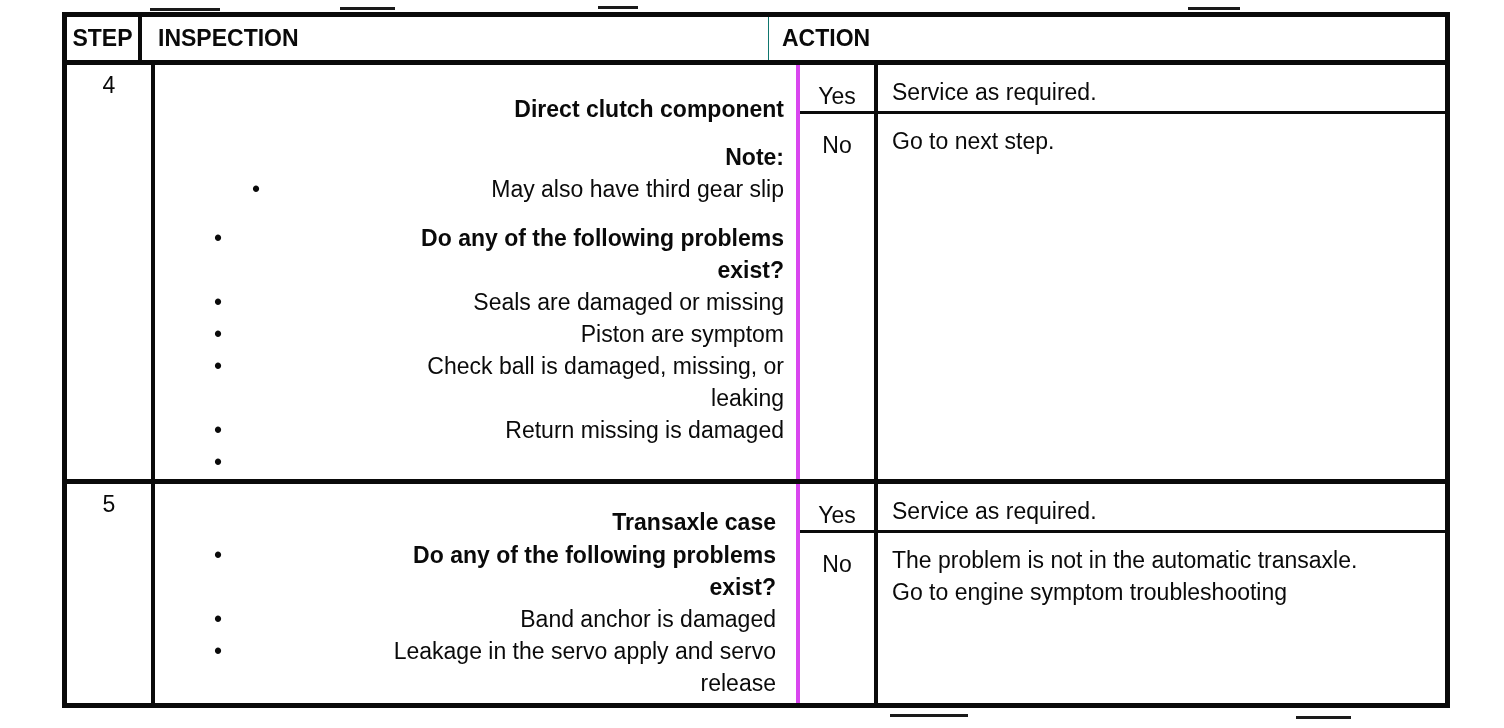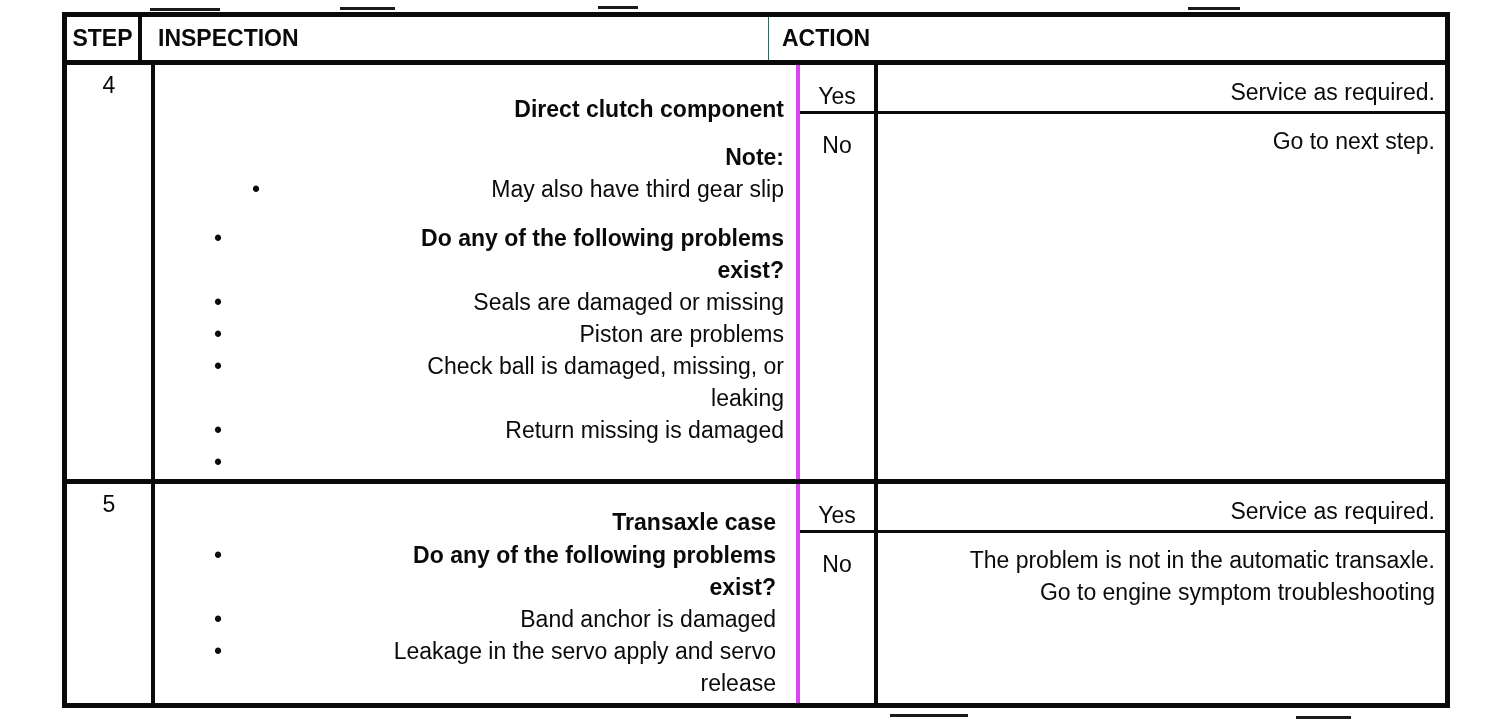--- a/index.html
+++ b/index.html
@@ -61,21 +61,21 @@
   .outcome-panel { flex:1; display:flex; flex-direction:column; }
   .outcome-row { display:flex; }
   .outcome-yes { height:49px; border-bottom:3px solid #0a0a0a; }
   .outcome-no { flex:1; }
   .yn-cell {
     width:78px; flex:0 0 78px; border-right:4px solid #0a0a0a;
     text-align:center; padding-top:18px; font-size:23px;
   }
   .action-cell {
     flex:1; padding:11px 10px 0 14px;
-    font-size:23px; line-height:32px; white-space:pre-line;text-align:right;
+    font-size:23px; line-height:32px; white-space:pre-line;
   }
 
   
   .speck { position:absolute; background:#1a1a1a; }
   .sp1 { left:150px;  top:8px;  width:70px; height:3px; }
   .sp2 { left:340px;  top:7px;  width:55px; height:3px; }
   .sp3 { left:598px;  top:6px;  width:40px; height:3px; }
   .sp4 { left:1188px; top:7px;  width:52px; height:3px; }
   .sp5 { left:890px;  top:714px; width:78px; height:3px; }
   .sp6 { left:1296px; top:716px; width:55px; height:3px; }
@@ -110,21 +110,21 @@
           <span class="dot">•</span>
           <span class="b-text bold">Do any of the following problems
 exist?</span>
         </div>
         <div class="bullet-line">
           <span class="dot">•</span>
           <span class="b-text">Seals are damaged or missing</span>
         </div>
         <div class="bullet-line">
           <span class="dot">•</span>
-          <span class="b-text">Piston are problems</span>
+          <span class="b-text">Piston are symptom</span>
         </div>
         <div class="bullet-line">
           <span class="dot">•</span>
           <span class="b-text">Check ball is damaged, missing, or
 leaking</span>
         </div>
         <div class="bullet-line">
           <span class="dot">•</span>
           <span class="b-text">Return missing is damaged</span>
         </div>

